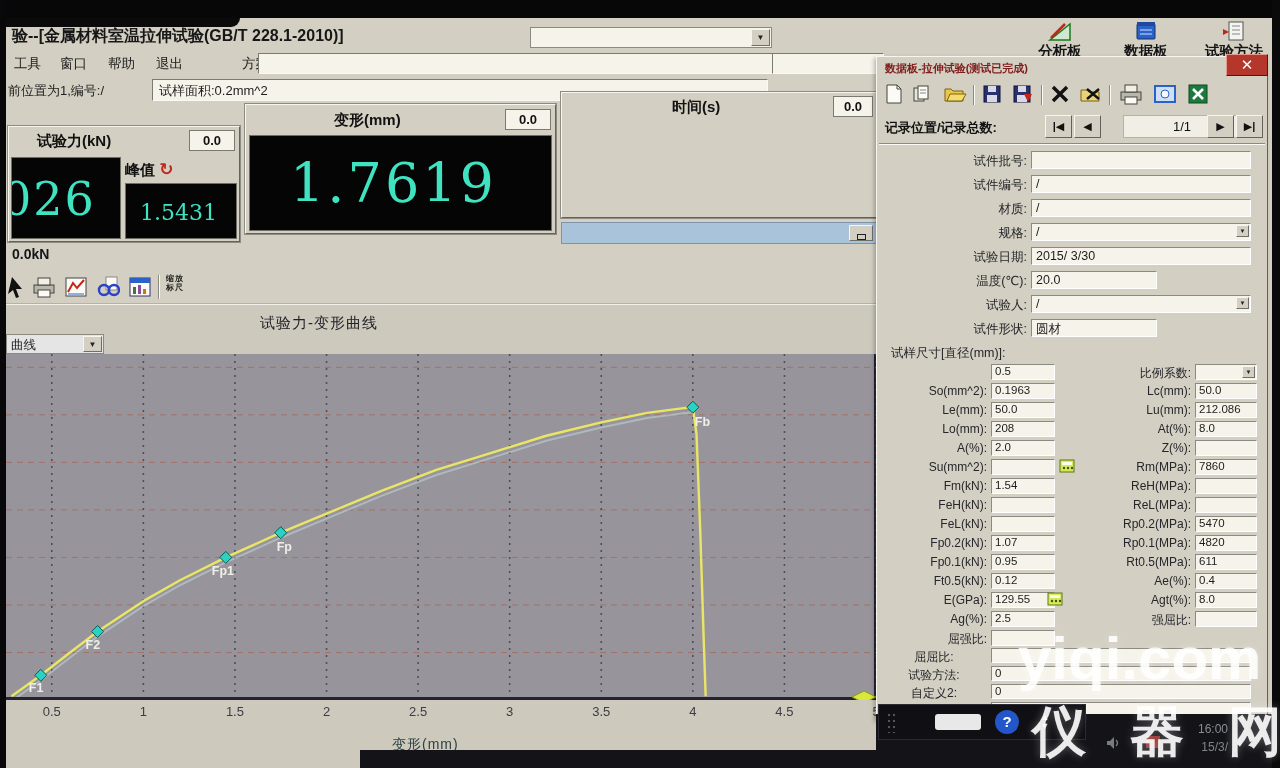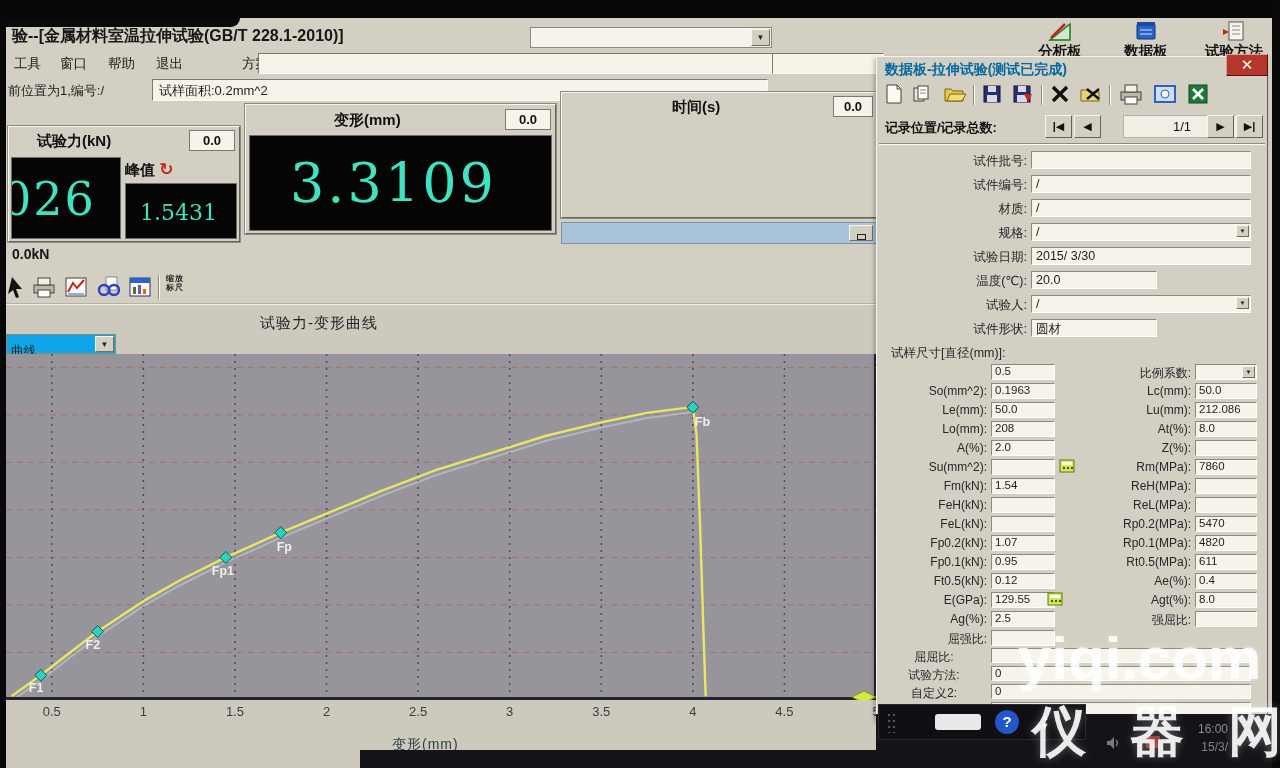--- a/index.html
+++ b/index.html
@@ -56,30 +56,30 @@
   .restore-btn i{display:inline-block;width:9px;height:6px;border:1.5px solid #222;margin-top:3px;}
 
   
   .chart-toolbar{left:6px;top:271px;width:870px;height:33px;background:#d3cfc2;border-bottom:1px solid #b5b2a6;}
   .ct-icon{position:absolute;top:2px;width:28px;height:28px;padding:2px;}
   .ct-sep{position:absolute;top:4px;width:2px;height:24px;border-left:1px solid #8a8a80;border-right:1px solid #fbfaf4;}
   .stacked-ic{position:absolute;top:3px;width:36px;height:26px;font-size:8px;line-height:9px;color:#222;
               font-weight:bold;letter-spacing:1px;}
   .chart-panel{left:6px;top:304px;width:870px;height:464px;background:#cdc9bd;border-top:1px solid #f2f0e8;}
   .chart-title{left:260px;top:314px;font-size:15px;color:#22222a;letter-spacing:1px;}
-  .curve-combo{left:6px;top:334px;width:110px;height:20px;background:#0ea5e9;border:1px solid #8a8a80;
-               font-size:12.5px;padding:8px 4px;color:#222;}
+  .curve-combo{left:6px;top:334px;width:98px;height:20px;background:#e5e5e5;border:1px solid #8a8a80;
+               font-size:12.5px;padding:2px 4px;color:#222;}
   .plot-wrap{left:6px;top:354px;width:870px;height:346px;background:#97959b;border-right:2px solid #23242e;}
   .x-tick{position:absolute;top:704px;width:34px;text-align:center;font-size:13px;color:#3c3c46;}
   .x-axis-title{left:392px;top:736px;font-size:14px;color:#2c4343;letter-spacing:1px;}
 
   
   .data-panel{left:876px;top:56px;width:392px;height:664px;background:#d3cfc2;z-index:10;
               border:1px solid;border-color:#f7f5ee #5f5f58 #5f5f58 #f7f5ee;box-shadow:-2px 2px 4px rgba(0,0,0,.25);}
-  .dp-title{position:absolute;left:8px;top:4px;font-size:14px;font-weight:bold;color:#0369a1;white-space:nowrap;}
+  .dp-title{position:absolute;left:8px;top:4px;font-size:11px;font-weight:bold;color:#7f1d1d;white-space:nowrap;}
   .dp-toolbar{position:absolute;left:4px;top:24px;width:382px;height:30px;}
   .dp-ic{position:absolute;top:2px;width:26px;height:24px;}
   .dp-sep{position:absolute;top:4px;width:2px;height:20px;border-left:1px solid #8a8a80;border-right:1px solid #fbfaf4;}
   .rec-row{position:absolute;left:8px;top:58px;width:378px;height:24px;}
   .rec-label{position:absolute;left:0;top:4px;font-size:13px;font-weight:bold;color:#111;}
   .nav-btn{position:absolute;top:0;width:27px;height:23px;background:#d3cfc2;text-align:center;
            border:1px solid;border-color:#f7f5ee #63635b #63635b #f7f5ee;font-size:11px;line-height:21px;
            color:#111;font-weight:bold;}
   .nav-display{position:absolute;top:0;width:118px;height:23px;background:#f1efe5;border:1px solid #b5b2a6;
                text-align:center;font-size:13px;line-height:21px;color:#111;}
@@ -206,21 +206,21 @@
     </div>
   </div>
   <div class="abs unit-note">0.0kN</div>
 
   <div class="abs disp-panel" style="left:245px;top:104px;width:311px;height:130px;">
     <div class="disp-header">
       <span style="position:absolute;left:88px;top:6px;">变形(mm)</span>
       <span class="aux-box" style="right:4px;top:4px;">0.0</span>
     </div>
     <div class="lcd" style="left:3px;top:30px;width:303px;height:96px;">
-      <span style="position:absolute;left:40px;top:16px;font-size:54px;letter-spacing:3px;">3.3109</span>
+      <span style="position:absolute;left:40px;top:16px;font-size:54px;letter-spacing:3px;">1.7619</span>
     </div>
   </div>
 
   <div class="abs disp-panel" style="left:561px;top:92px;width:317px;height:126px;">
     <div class="disp-header">
       <span style="position:absolute;left:110px;top:5px;">时间(s)</span>
       <span class="aux-box" style="right:4px;top:3px;width:40px;">0.0</span>
     </div>
   </div>
   <div class="abs mdi-strip">

